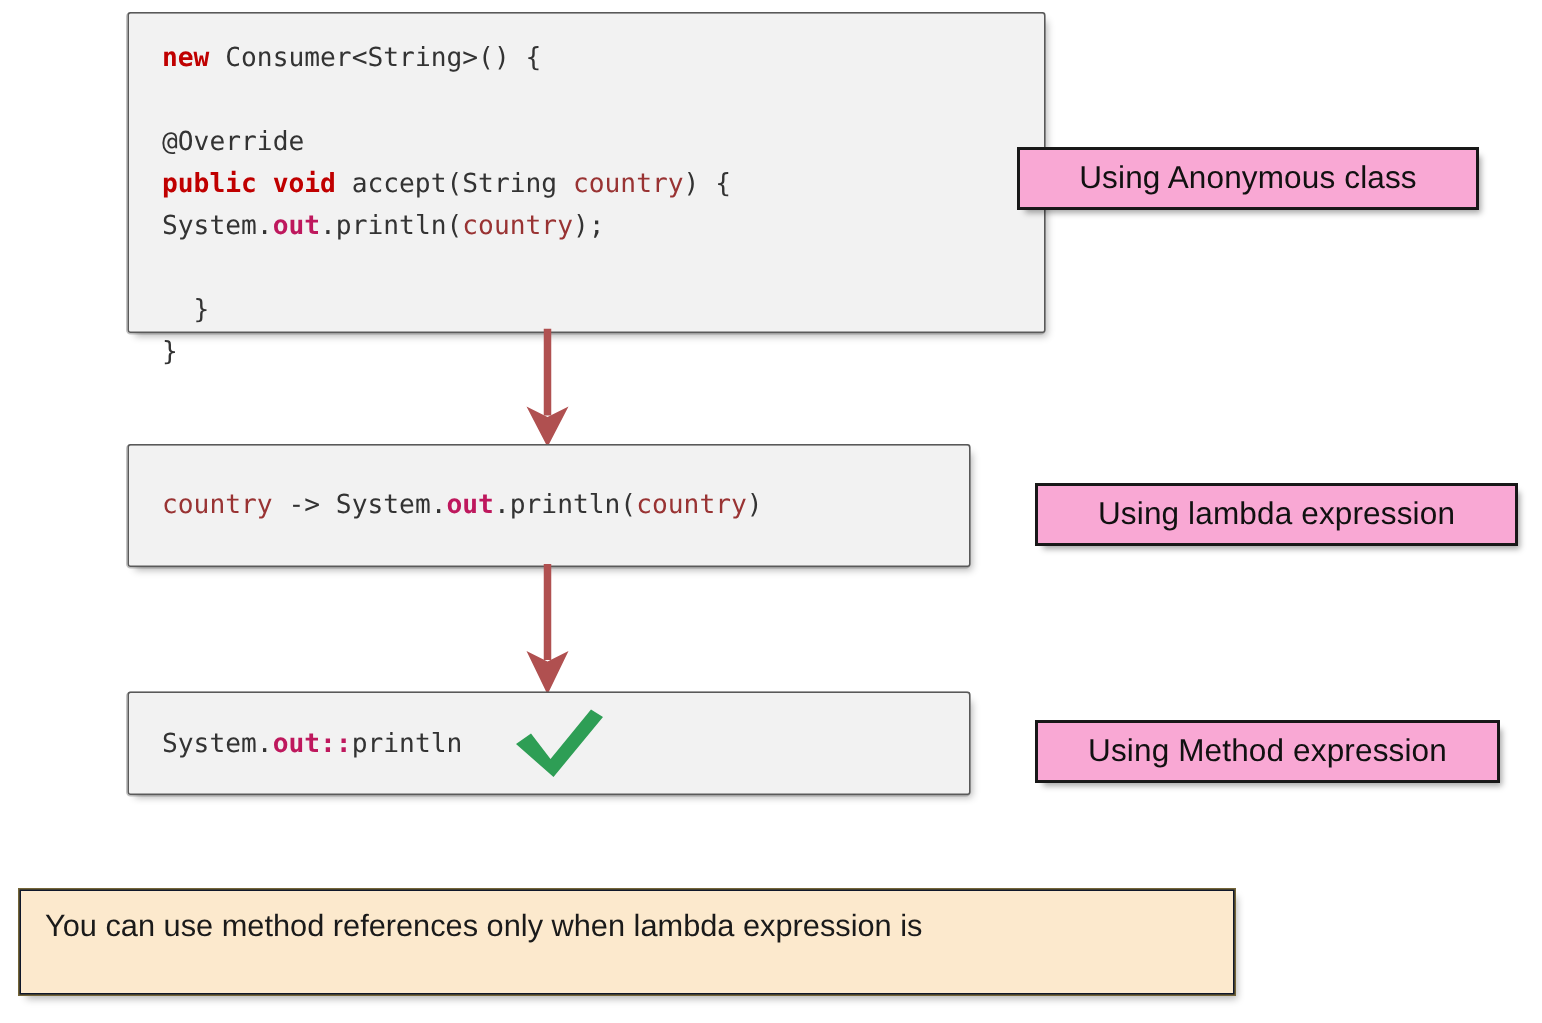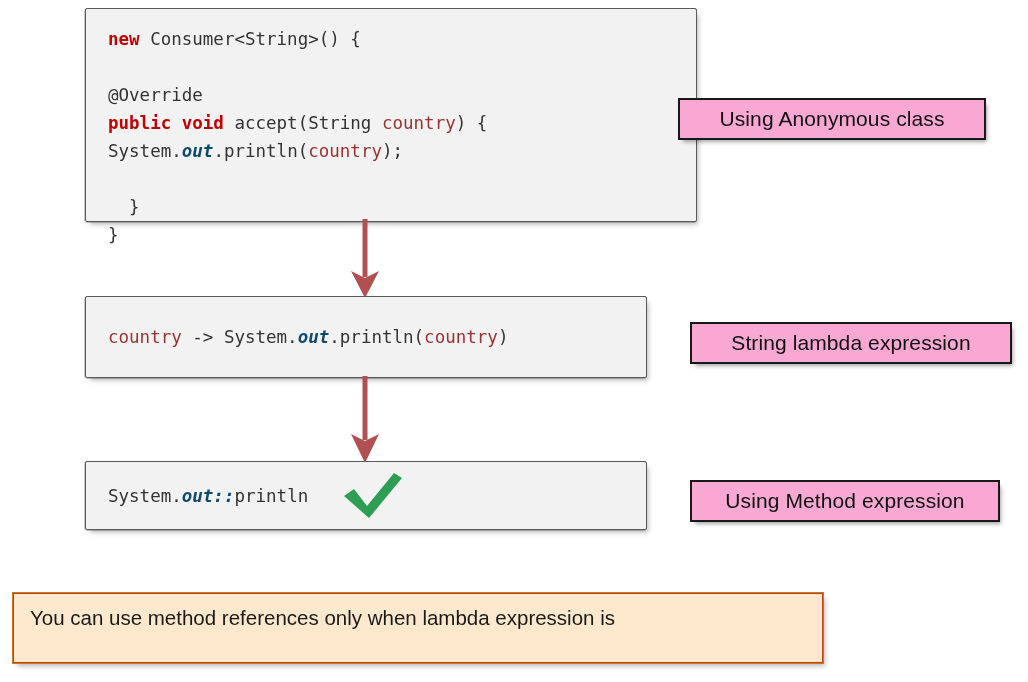--- a/index.html
+++ b/index.html
@@ -36,21 +36,21 @@
 
   .code {
     font-family: "DejaVu Sans Mono", "Liberation Mono", monospace;
     font-size: 17.5px;
     line-height: 28px;
     color: #2b2b2b;
     white-space: pre;
   }
   .kw       { color: #c00000; font-weight: bold; }
   .ident    { color: #993333; }
-  .out      { color: #0c4a6e; font-weight: bold; font-style: italic; }
+  .out      { color: #be185d; font-weight: bold; }
   .plain    { color: #333333; }
 
   
   #box-anon {
     left: 85px; top: 8px; width: 612px; height: 214px;
     padding: 16px 0 0 22px;
   }
   
   #box-lambda {
     left: 85px; top: 296px; width: 562px; height: 82px;
@@ -104,21 +104,21 @@
   #label-anon   { left: 678px; top: 98px;  width: 308px; height: 42px; }
   #label-lambda { left: 690px; top: 322px; width: 322px; height: 42px; }
   #label-mref   { left: 690px; top: 480px; width: 310px; height: 42px; }
 
   
   #note {
     position: absolute;
     left: 12px; top: 592px; width: 812px; height: 72px;
     box-sizing: border-box;
     background: #fce9cd;
-    border: 2px solid #c2410c;
+    border: 2px solid #0f172a;
     box-shadow: 3px 4px 5px -2px rgba(0,0,0,0.28);
     padding: 9px 16px 0 16px;
     font-family: "Liberation Sans", sans-serif;
     font-size: 20.5px;
     line-height: 29px;
     color: #1a1a1a;
   }
   #note::after {
     content: "";
     position: absolute;
@@ -159,21 +159,21 @@
     <svg width="62" height="48" viewBox="0 0 62 48">
       <path d="M2 24 L12 17 L25 34 L52 1 L60 6 L27 46 Z" fill="#2e9e55"></path>
     </svg>
   </span>
 </div>
 
 <div class="label-box" id="label-anon">
   <span>Using Anonymous class</span>
 </div>
 <div class="label-box" id="label-lambda">
-  <span>String lambda expression</span>
+  <span>Using lambda expression</span>
 </div>
 <div class="label-box" id="label-mref">
   <span>Using Method expression</span>
 </div>
 
 <div id="note">
   <span class="note-line">You can use method references only when lambda expression is</span>
 </div>
 
 </body></html>

